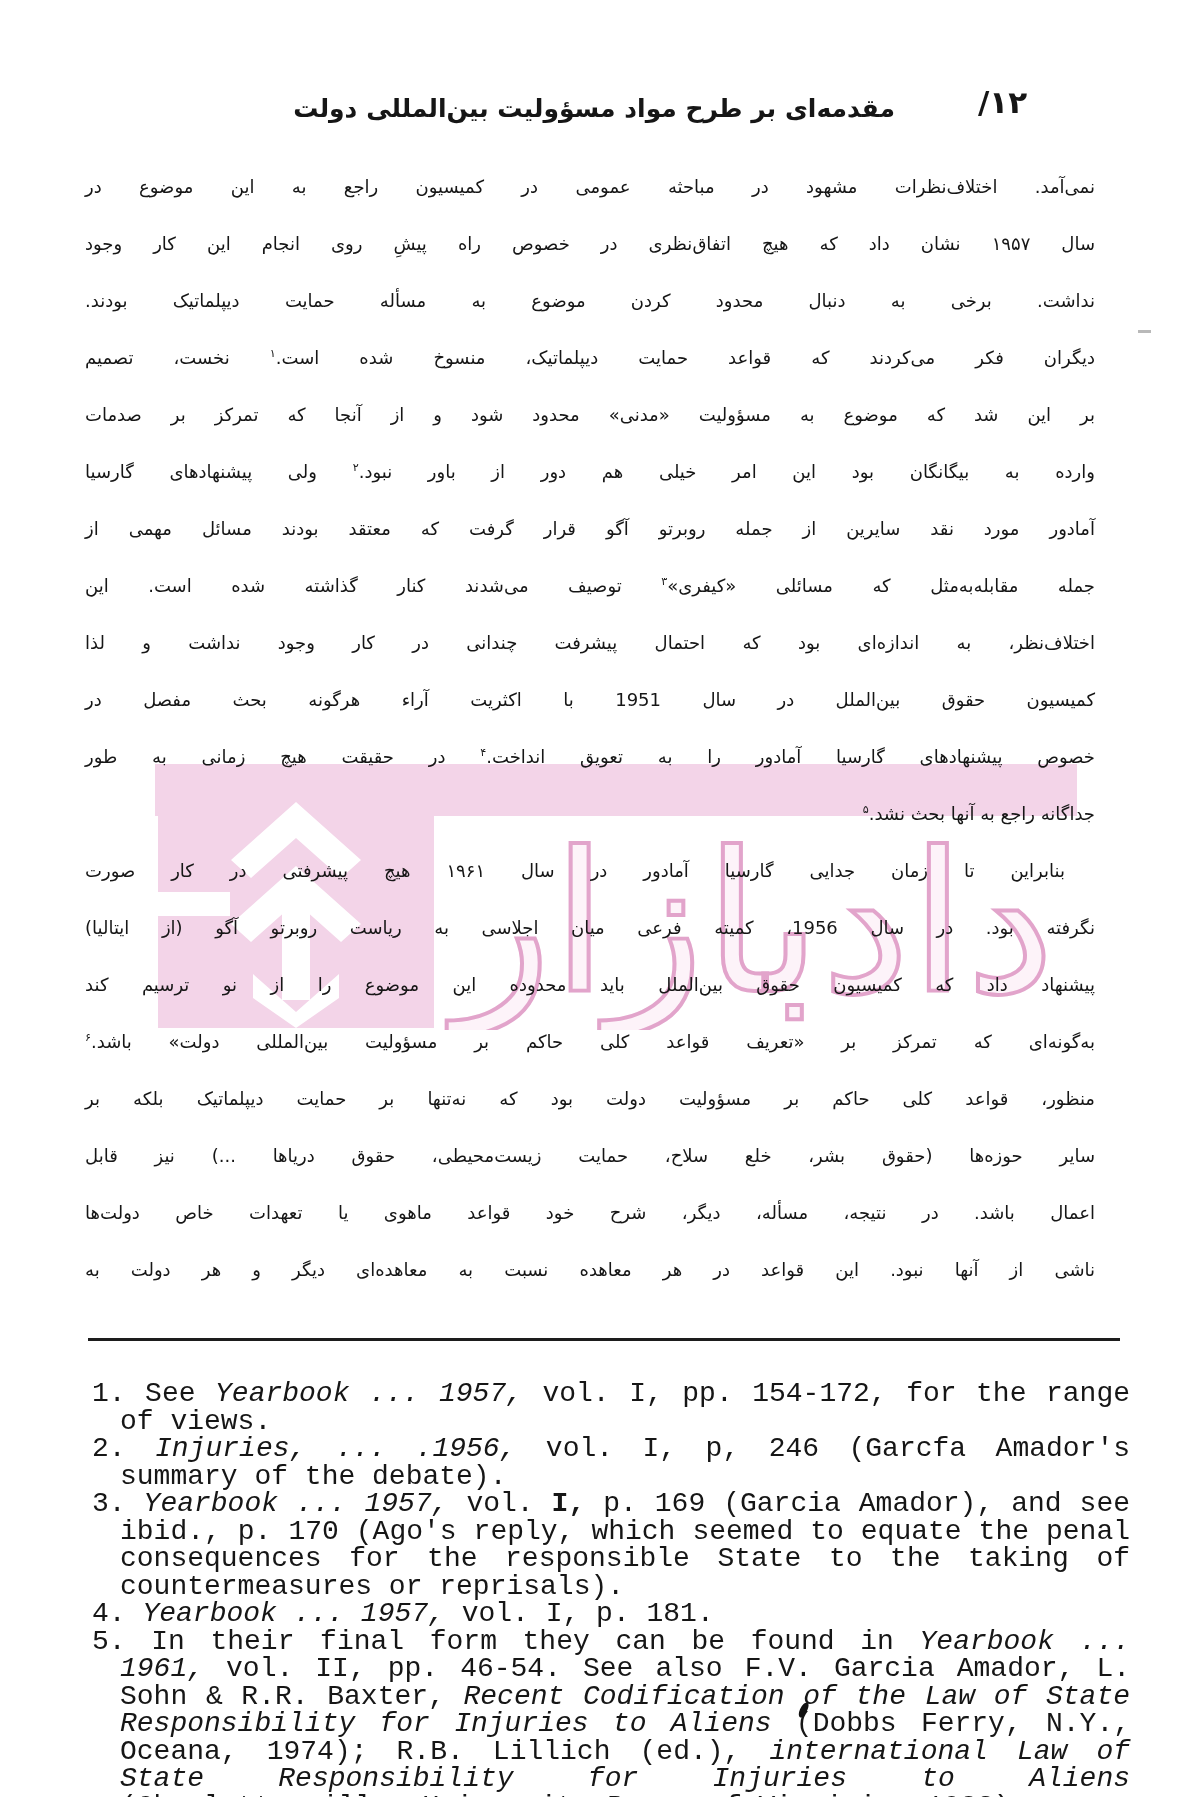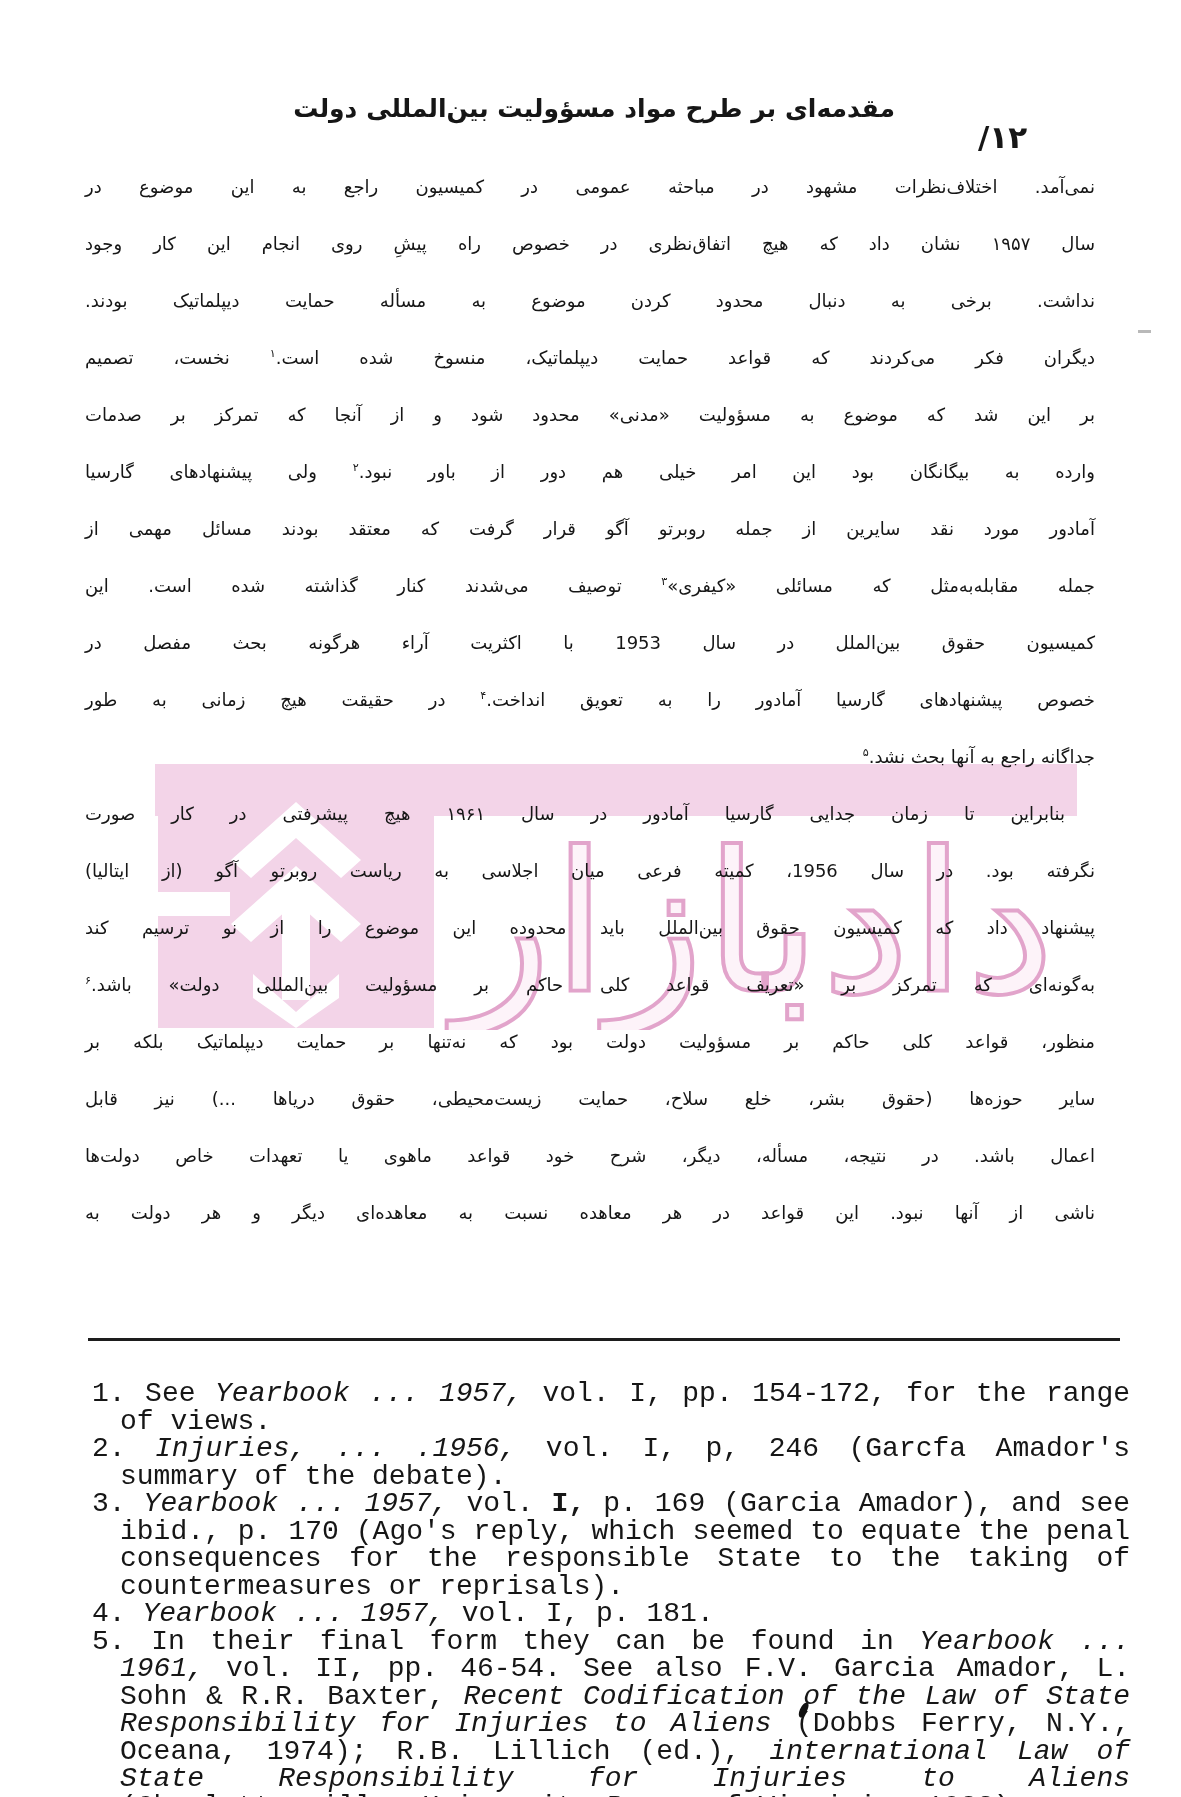--- a/index.html
+++ b/index.html
@@ -26,21 +26,20 @@
     white-space: nowrap;
   }
   .page-number {
     position: absolute;
     top: 84px;
     left: 978px;
     direction: ltr;
     font-size: 31px;
     font-weight: 700;
     white-space: nowrap;
-    margin-top: 35px;
   }
 
   
   .watermark {
     position: absolute;
     left: 155px;
     top: 764px;
     width: 922px;
     height: 266px;
     z-index: 0;
@@ -150,21 +149,22 @@
 <div class="body-text">
   <div>
       <div class="bline">نمی‌آمد. اختلاف‌نظرات مشهود در مباحثه عمومی در کمیسیون راجع به این موضوع در</div>
       <div class="bline">سال ۱۹۵۷ نشان داد که هیچ اتفاق‌نظری در خصوص راه پیشِ روی انجام این کار وجود</div>
       <div class="bline">نداشت. برخی به دنبال محدود کردن موضوع به مسأله حمایت دیپلماتیک بودند.</div>
       <div class="bline">دیگران فکر می‌کردند که قواعد حمایت دیپلماتیک، منسوخ شده است.<sup>۱</sup> نخست، تصمیم</div>
       <div class="bline">بر این شد که موضوع به مسؤولیت «مدنی» محدود شود و از آنجا که تمرکز بر صدمات</div>
       <div class="bline">وارده به بیگانگان بود این امر خیلی هم دور از باور نبود.<sup>۲</sup> ولی پیشنهادهای گارسیا</div>
       <div class="bline">آمادور مورد نقد سایرین از جمله روبرتو آگو قرار گرفت که معتقد بودند مسائل مهمی از</div>
       <div class="bline">جمله مقابله‌به‌مثل که مسائلی «کیفری»<sup>۳</sup> توصیف می‌شدند کنار گذاشته شده است. این</div>
-      <div class="bline">کمیسیون حقوق بین‌الملل در سال 1953 با اکثریت آراء هرگونه بحث مفصل در</div>
+      <div class="bline">اختلاف‌نظر، به اندازه‌ای بود که احتمال پیشرفت چندانی در کار وجود نداشت و لذا</div>
+      <div class="bline">کمیسیون حقوق بین‌الملل در سال 1951 با اکثریت آراء هرگونه بحث مفصل در</div>
       <div class="bline">خصوص پیشنهادهای گارسیا آمادور را به تعویق انداخت.<sup>۴</sup> در حقیقت هیچ زمانی به طور</div>
       <div class="bline line-end">جداگانه راجع به آنها بحث نشد.<sup>۵</sup></div>
     </div>
   <div>
       <div class="bline" style="padding-right: 30px;">بنابراین تا زمان جدایی گارسیا آمادور در سال ۱۹۶۱ هیچ پیشرفتی در کار صورت</div>
       <div class="bline">نگرفته بود. در سال 1956، کمیته فرعی میان اجلاسی به ریاست روبرتو آگو (از ایتالیا)</div>
       <div class="bline">پیشنهاد داد که کمیسیون حقوق بین‌الملل باید محدوده این موضوع را از نو ترسیم کند</div>
       <div class="bline">به‌گونه‌ای که تمرکز بر «تعریف قواعد کلی حاکم بر مسؤولیت بین‌المللی دولت» باشد.<sup>۶</sup></div>
       <div class="bline">منظور، قواعد کلی حاکم بر مسؤولیت دولت بود که نه‌تنها بر حمایت دیپلماتیک بلکه بر</div>
       <div class="bline">سایر حوزه‌ها (حقوق بشر، خلع سلاح، حمایت زیست‌محیطی، حقوق دریاها ...) نیز قابل</div>

